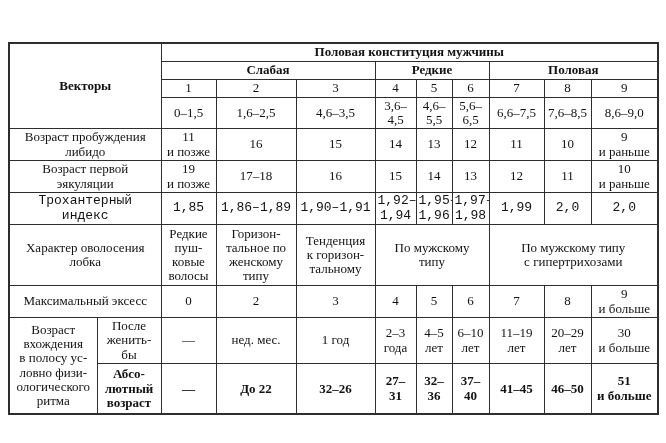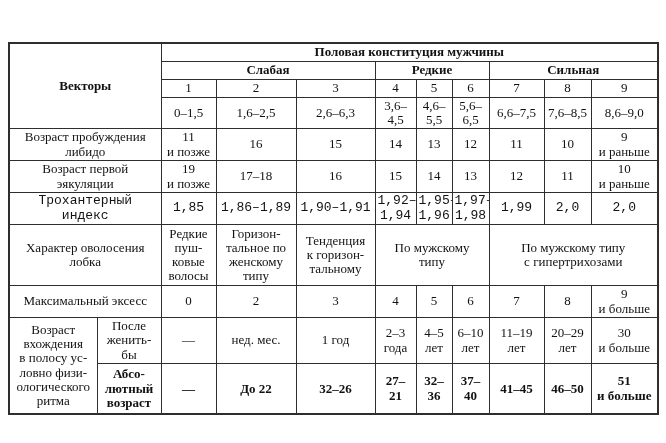--- a/index.html
+++ b/index.html
@@ -66,37 +66,37 @@
       <col style="width:67px">
   </colgroup>
   <tbody>
       <tr class="r-h1">
     <td class="bold" rowspan="4" colspan="2">Векторы</td>
     <td class="title-cell" colspan="9">Половая конституция мужчины</td>
   </tr>
   <tr class="r-h2">
     <td class="bold" colspan="3">Слабая</td>
     <td class="bold" colspan="3">Редкие</td>
-    <td class="bold" colspan="3">Сильная</td>
+    <td class="bold" colspan="3">Половая</td>
   </tr>
   <tr class="r-h3">
     <td>1</td>
     <td>2</td>
     <td>3</td>
     <td>4</td>
     <td>5</td>
     <td>6</td>
     <td>7</td>
     <td>8</td>
     <td>9</td>
   </tr>
   <tr class="r-range">
     <td>0–1,5</td>
     <td>1,6–2,5</td>
-    <td>2,6–6,3</td>
+    <td>4,6–3,5</td>
     <td>3,6–
 4,5</td>
     <td>4,6–
 5,5</td>
     <td>5,6–
 6,5</td>
     <td>6,6–7,5</td>
     <td>7,6–8,5</td>
     <td>8,6–9,0</td>
   </tr>
@@ -204,21 +204,21 @@
 и больше</td>
   </tr>
   <tr class="r-absolute">
     <td>Абсо-
 лютный
 возраст</td>
     <td>—</td>
     <td>До 22</td>
     <td>32–26</td>
     <td>27–
-21</td>
+31</td>
     <td>32–
 36</td>
     <td>37–
 40</td>
     <td>41–45</td>
     <td>46–50</td>
     <td>51
 и больше</td>
   </tr>
 </tbody>

